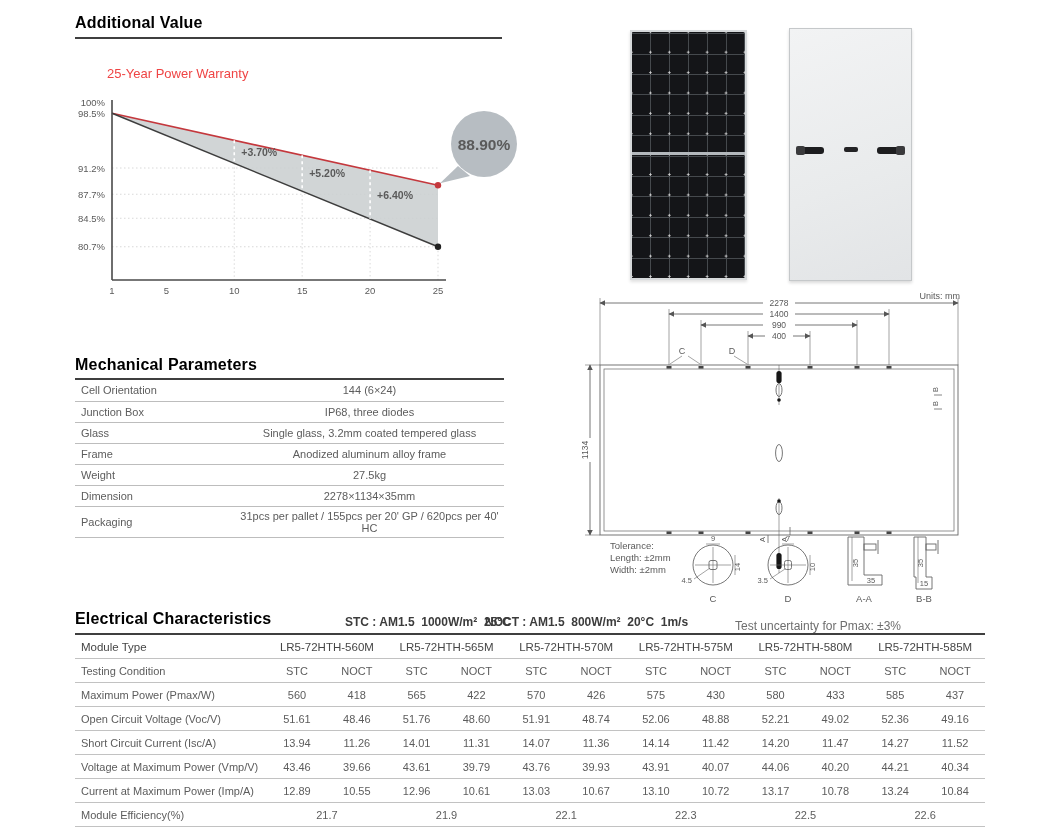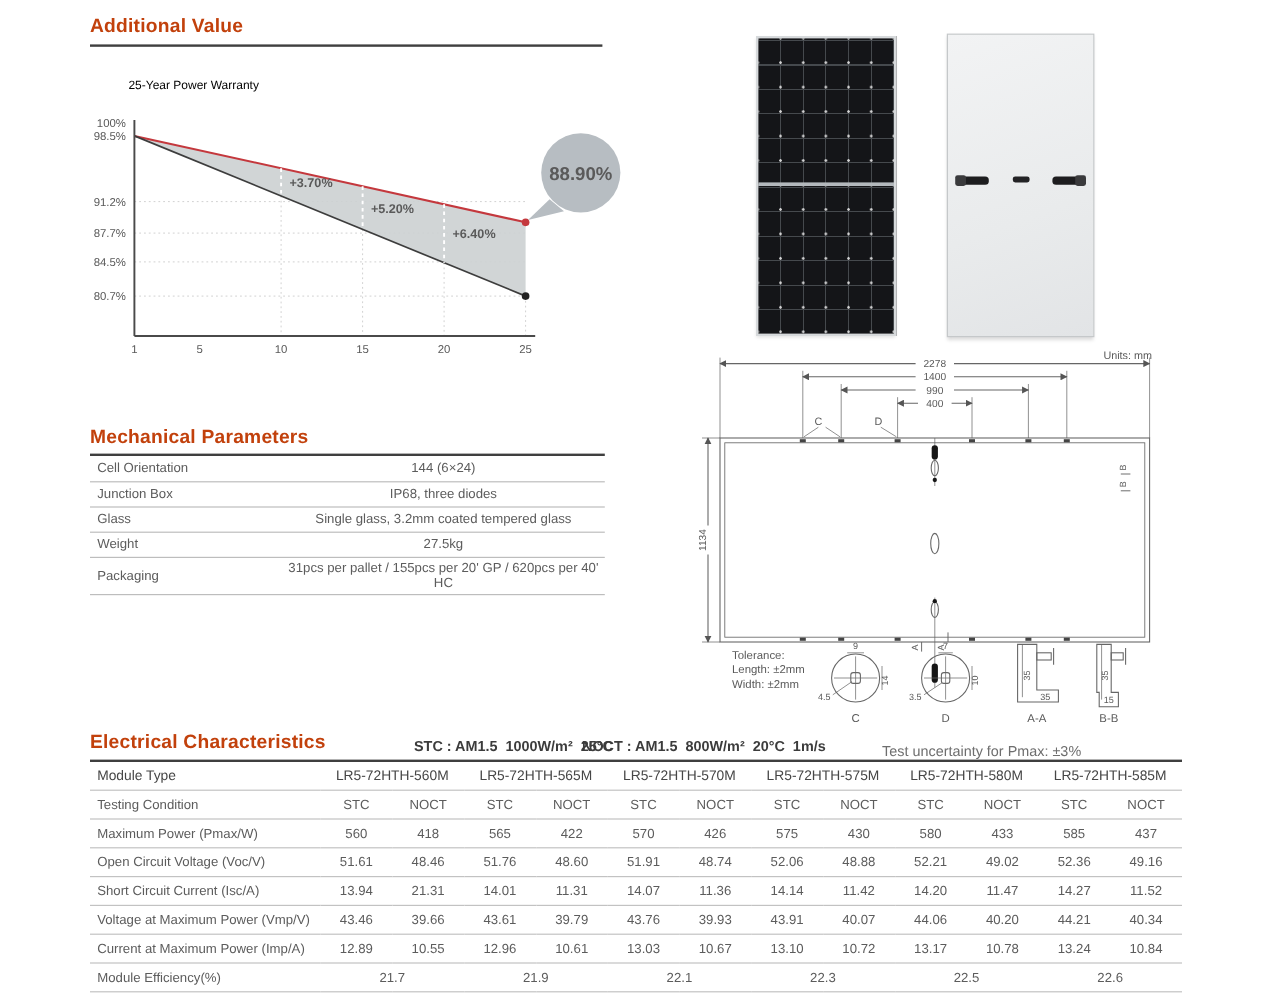--- a/index.html
+++ b/index.html
@@ -1,21 +1,21 @@
 <!DOCTYPE html>
 <html><head>
 <meta charset="utf-8">
 <style>
   html,body{margin:0;padding:0;background:#ffffff;}
   .page{position:relative;width:1060px;height:837px;background:#fff;
         font-family:"Liberation Sans",sans-serif;color:#565656;overflow:hidden;}
   .abs{position:absolute;}
-  h2.sec{margin:0;font-size:16px;font-weight:700;color:#c2410c;letter-spacing:.2px;}
+  h2.sec{margin:0;font-size:16px;font-weight:700;color:#000000;letter-spacing:.2px;}
   .rule{height:2px;background:#3f3f3f;}
-  .chart-title{font-size:10px;color:#000000;}
+  .chart-title{font-size:13px;color:#ef4444;}
   svg{font-family:"Liberation Sans",sans-serif;}
   svg text{fill:#5a5a5a;}
 
   
   .panel-front{box-sizing:border-box;border:2px solid #d6d9db;background-color:#141518;
     background-image:
       radial-gradient(circle, rgba(245,245,245,.8) 0.9px, transparent 1.3px),
       repeating-linear-gradient(90deg, transparent 0 17.9px, #45494d 17.9px 18.9px),
       repeating-linear-gradient(0deg, transparent 0 19.4px, #45494d 19.4px 20.4px);
     background-size:18.9px 20.4px, auto, auto;
@@ -251,23 +251,35 @@
             <div>IP68, three diodes</div>
           </td>
         </tr>
         <tr>
           <td class="lab">Glass</td>
           <td class="val">
             <div>Single glass, 3.2mm coated tempered glass</div>
           </td>
         </tr>
         <tr>
+          <td class="lab">Frame</td>
+          <td class="val">
+            <div>Anodized aluminum alloy frame</div>
+          </td>
+        </tr>
+        <tr>
           <td class="lab">Weight</td>
           <td class="val">
             <div>27.5kg</div>
+          </td>
+        </tr>
+        <tr>
+          <td class="lab">Dimension</td>
+          <td class="val">
+            <div>2278×1134×35mm</div>
           </td>
         </tr>
         <tr>
           <td class="lab">Packaging</td>
           <td class="val">
             <div>31pcs per pallet / 155pcs per 20' GP / 620pcs per 40' HC</div>
           </td>
         </tr>
       </tbody>
   </table>
@@ -344,21 +356,21 @@
           <td>52.06</td>
           <td>48.88</td>
           <td>52.21</td>
           <td>49.02</td>
           <td>52.36</td>
           <td>49.16</td>
         </tr>
         <tr>
           <td class="lab">Short Circuit Current (Isc/A)</td>
           <td>13.94</td>
-          <td>21.31</td>
+          <td>11.26</td>
           <td>14.01</td>
           <td>11.31</td>
           <td>14.07</td>
           <td>11.36</td>
           <td>14.14</td>
           <td>11.42</td>
           <td>14.20</td>
           <td>11.47</td>
           <td>14.27</td>
           <td>11.52</td>

